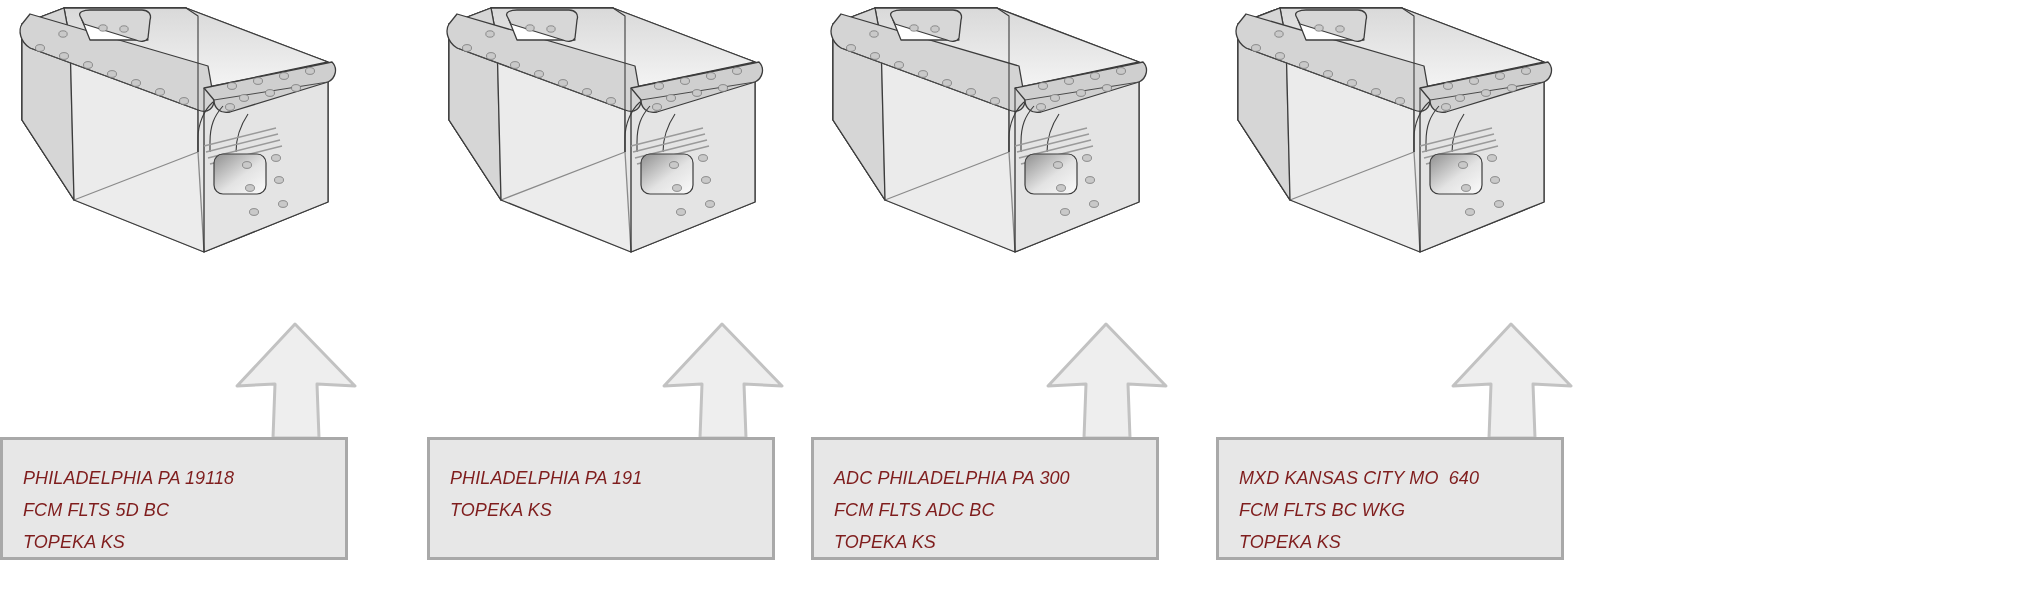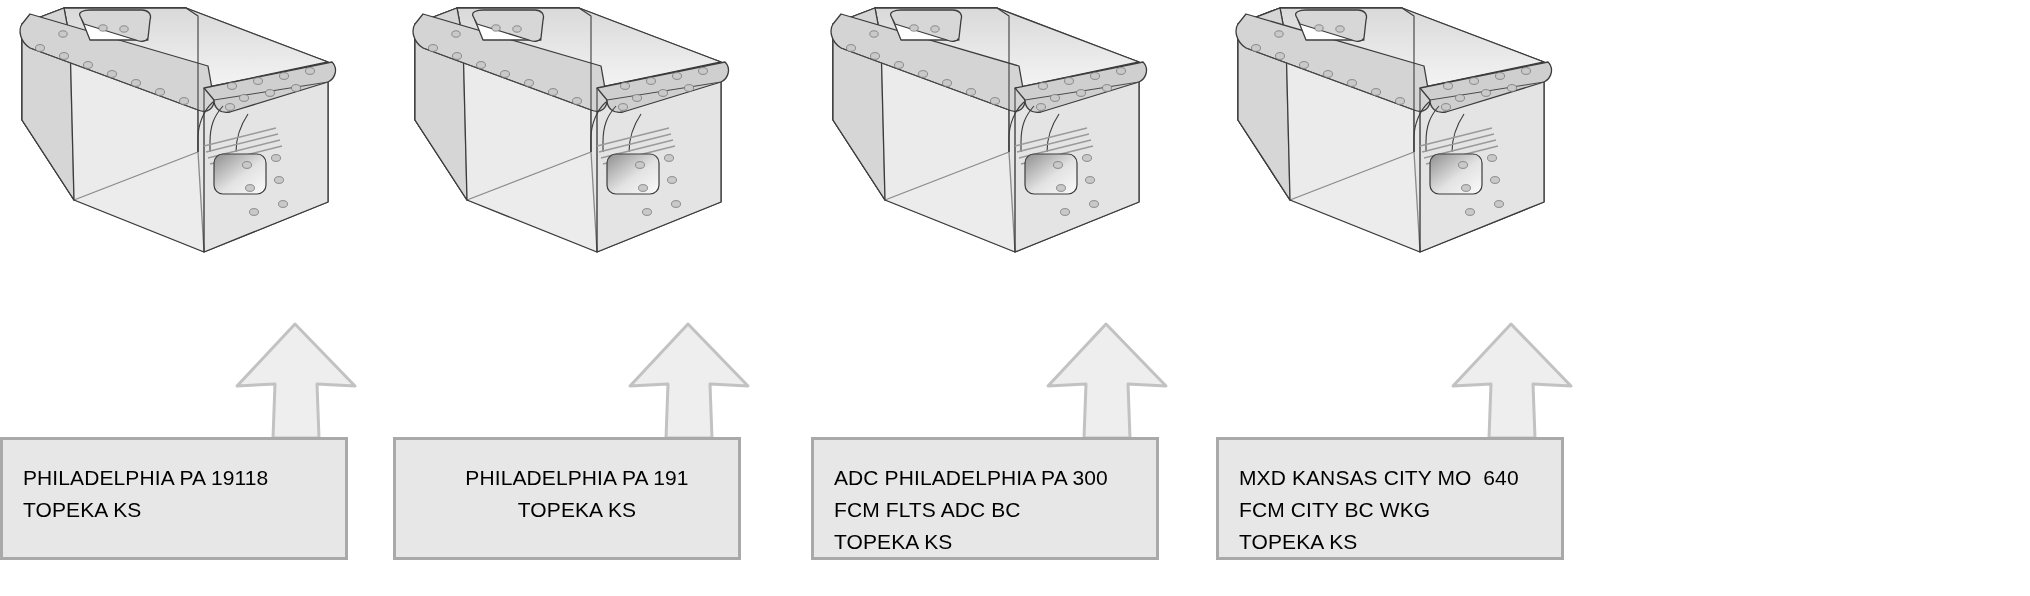--- a/index.html
+++ b/index.html
@@ -53,25 +53,26 @@
     left: 0px;
     top: 437px;
     width: 348px;
     height: 123px;
     box-sizing: border-box;
     background: #e7e7e7;
     border: 3px solid #a9a9a9;
     padding: 22px 0 0 20px;
   }
   .label-line {
-    font-size: 21px;
+    font-size: 18px;
     line-height: 32px;
-    color: #000000;
+    color: #7f1d1d;
     white-space: pre;
     letter-spacing: 0.1px;
+    font-style: italic;
   }
 </style>
 </head>
 <body>
 
 <div id="canvas">
 
   <div class="group" style="left:0px;">
 
     <div class="tray-wrap">
@@ -138,25 +139,26 @@
     </div>
 
     <div class="arrow-wrap">
       <svg viewBox="0 0 130 122" xmlns="http://www.w3.org/2000/svg">
         <path d="M64,4 L124,66 L86,64 L88,118 L42,118 L44,64 L6,66 Z" fill="#eeeeee" stroke="#c2c2c2" stroke-width="3" stroke-linejoin="round"></path>
       </svg>
     </div>
 
     <div class="label-box">
       <div class="label-line">PHILADELPHIA PA 19118</div>
+      <div class="label-line">FCM FLTS 5D BC</div>
       <div class="label-line">TOPEKA KS</div>
     </div>
   </div>
 
-  <div class="group" style="left:393px;text-align:center;">
+  <div class="group" style="left:427px;">
 
     <div class="tray-wrap">
       <svg viewBox="0 0 340 258" xmlns="http://www.w3.org/2000/svg">
         <defs>
           <linearGradient id="hg2" x1="0" y1="0" x2="1" y2="1">
             <stop offset="0%" stop-color="#8f8f8f"></stop>
             <stop offset="55%" stop-color="#e3e3e3"></stop>
             <stop offset="100%" stop-color="#fbfbfb"></stop>
           </linearGradient>
           <linearGradient id="ig2" x1="0" y1="0" x2="0" y2="1">
@@ -370,18 +372,18 @@
     </div>
 
     <div class="arrow-wrap">
       <svg viewBox="0 0 130 122" xmlns="http://www.w3.org/2000/svg">
         <path d="M64,4 L124,66 L86,64 L88,118 L42,118 L44,64 L6,66 Z" fill="#eeeeee" stroke="#c2c2c2" stroke-width="3" stroke-linejoin="round"></path>
       </svg>
     </div>
 
     <div class="label-box">
       <div class="label-line">MXD KANSAS CITY MO  640</div>
-      <div class="label-line">FCM CITY BC WKG</div>
+      <div class="label-line">FCM FLTS BC WKG</div>
       <div class="label-line">TOPEKA KS</div>
     </div>
   </div>
 
 </div>
 
 </body></html>

